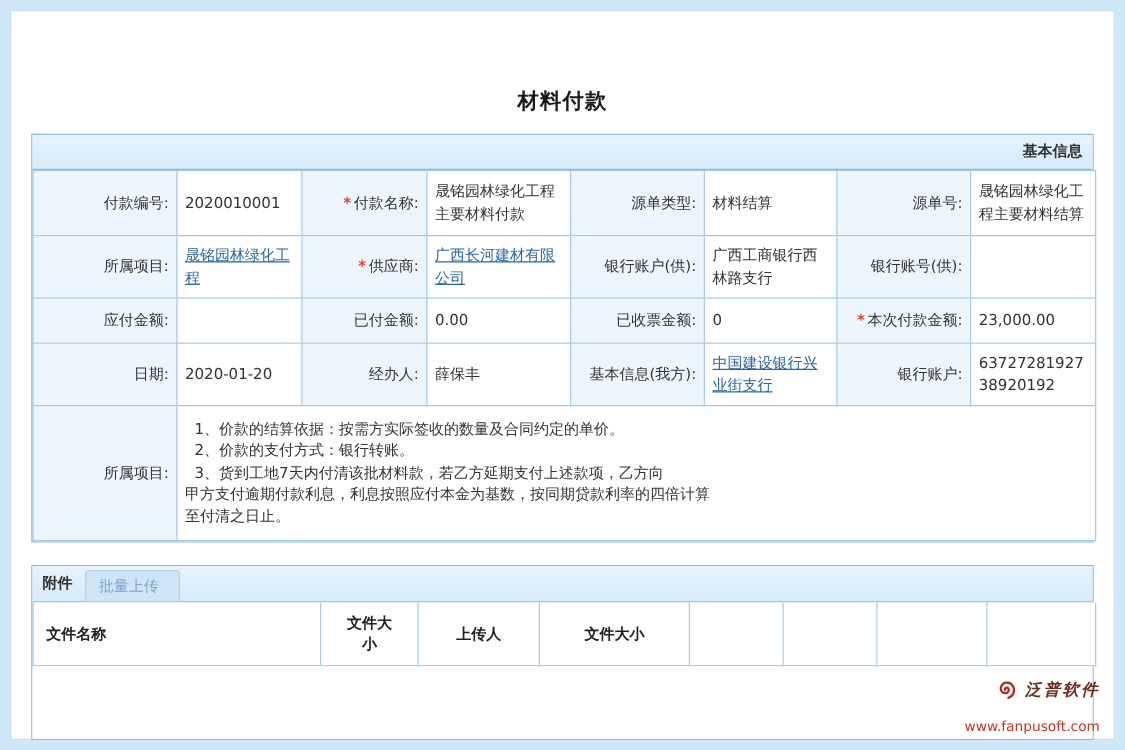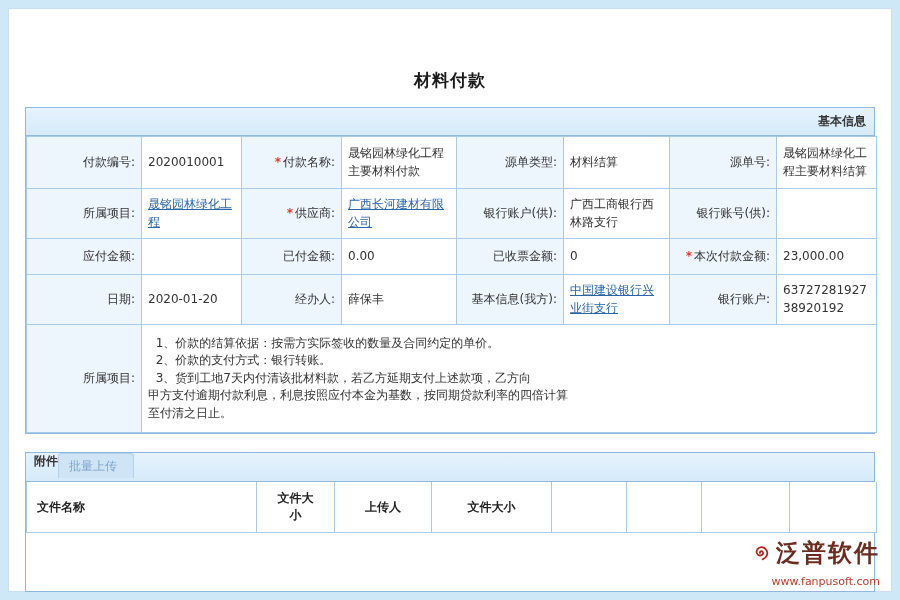--- a/index.html
+++ b/index.html
@@ -54,21 +54,21 @@
   tr.h52 td { height: 52px; }
   tr.h50 td { height: 50px; }
   tr.h36 td { height: 36px; }
   tr.h96 td { height: 108px; }
   .notes-val { white-space: pre-wrap; line-height: 1.6; }
 
   .attach-head {
     background: linear-gradient(#e6f3fd, #d5eafa);
     border-bottom: 1px solid #8fb8dc;
     height: 29px;
-    display: flex; align-items: flex-start; 
+    display: flex; align-items: flex-end; gap: 10px;
     padding: 0 8px;
   }
   .attach-title { font-weight: bold; padding-bottom: 6px; }
   .upload-tab {
     background: #cfe4f5;
     border: 1px solid #b3d2ea;
     border-bottom: none;
     border-radius: 3px 3px 0 0;
     padding: 4px 16px 3px 10px;
     color: #7aa6cd;
@@ -82,22 +82,22 @@
     font-weight: bold;
     text-align: center;
     background: #fff;
     color: #222;
   }
   .attach-grid th.first { text-align: left; padding-left: 10px; }
   .attach-empty { height: 58px; background: #fff; }
 
   .brand { position: absolute; right: 20px; bottom: 12px; text-align: right; }
   .brand-top { display: flex; align-items: center; justify-content: flex-end; gap: 4px; }
-  .brand-name { font-size: 24px; font-weight: bold; color: #6b2d20; letter-spacing: 2px; }
-  .brand-url { color: #c0392b; font-size: 11px; margin-top: 6px; cursor: pointer; }
+  .brand-name { font-size: 13px; font-weight: bold; color: #6b2d20; letter-spacing: 2px; font-style: italic; }
+  .brand-url { color: #c0392b; font-size: 11px; margin-top: 11px; cursor: pointer; }
   .spiral-icon { display: inline-flex; }
 </style>
 </head>
 <body>
 
 <div class="panel">
 
   <div class="page-title">材料付款</div>
 
   <div class="section">

